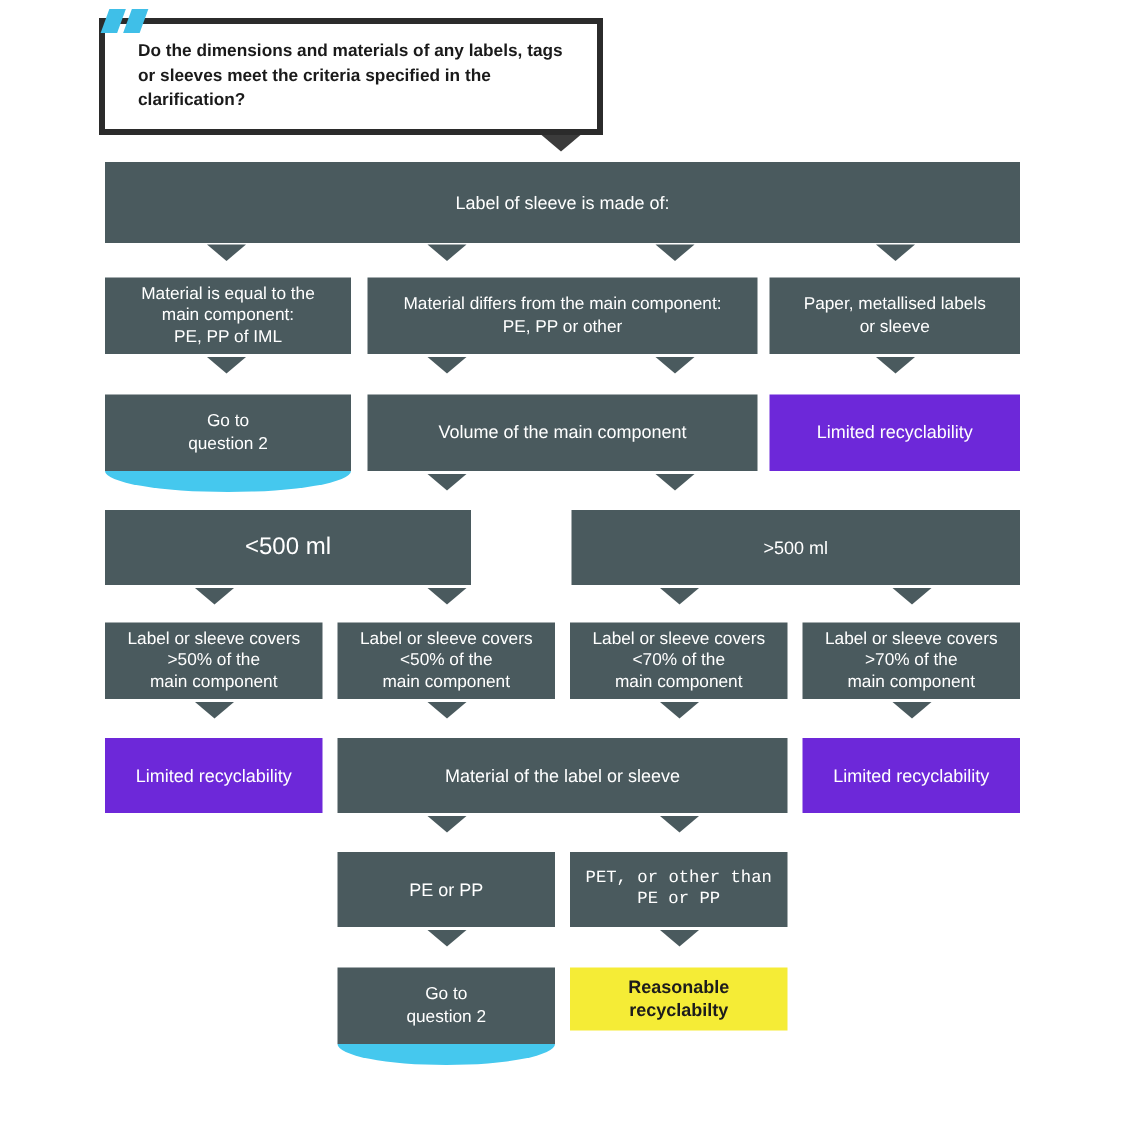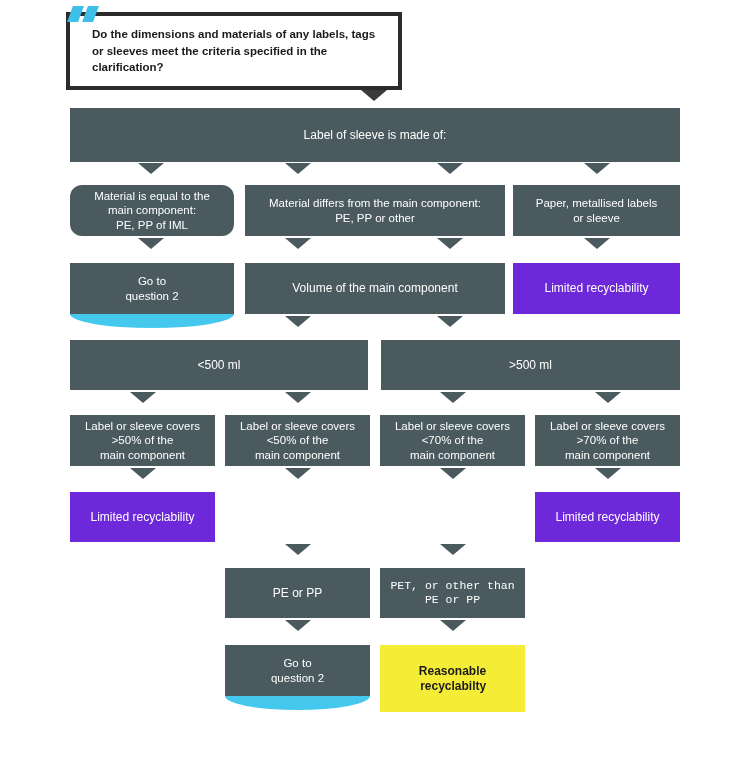--- a/index.html
+++ b/index.html
@@ -112,21 +112,21 @@
 
   <div class="arrow dark" style="left:361px; top:90px;"></div>
 
   <div class="node slate" style="left:70px; top:108px; width:610px; height:54px; font-size:12px;">Label of sleeve is made of:</div>
 
   <div class="arrow" style="left:138px; top:163px;"></div>
   <div class="arrow" style="left:285px; top:163px;"></div>
   <div class="arrow" style="left:437px; top:163px;"></div>
   <div class="arrow" style="left:584px; top:163px;"></div>
 
-  <div class="node slate" style="left:70px; top:185px; width:164px; height:51px;border-radius:12px;">Material is equal to the
+  <div class="node slate" style="left:70px; top:185px; width:164px; height:51px;">Material is equal to the
 main component:
 PE, PP of IML</div>
   <div class="node slate" style="left:513px; top:185px; width:167px; height:51px;">Paper, metallised labels
 or sleeve</div>
   <div class="node slate" style="left:245px; top:185px; width:260px; height:51px;">Material differs from the main component:
 PE, PP or other</div>
 
   <div class="arrow" style="left:138px; top:238px;"></div>
   <div class="arrow" style="left:285px; top:238px;"></div>
   <div class="arrow" style="left:437px; top:238px;"></div>
@@ -136,21 +136,21 @@
 question 2</div>
   <div class="lens" style="left:70px; top:314px; width:164px; height:14px;"></div>
 
   <div class="node slate" style="left:245px; top:263px; width:260px; height:51px; font-size:12px;">Volume of the main component</div>
 
   <div class="node orange" style="left:513px; top:263px; width:167px; height:51px;">Limited recyclability</div>
 
   <div class="arrow" style="left:285px; top:316px;"></div>
   <div class="arrow" style="left:437px; top:316px;"></div>
 
-  <div class="node slate" style="left:70px; top:340px; width:298px; height:50px; font-size:12px;">&lt;500 ml</div>
+  <div class="node slate" style="left:70px; top:340px; width:244px; height:50px; font-size:16px;">&lt;500 ml</div>
   <div class="node slate" style="left:381px; top:340px; width:299px; height:50px; font-size:12px;">&gt;500 ml</div>
 
   <div class="arrow" style="left:130px; top:392px;"></div>
   <div class="arrow" style="left:285px; top:392px;"></div>
   <div class="arrow" style="left:440px; top:392px;"></div>
   <div class="arrow" style="left:595px; top:392px;"></div>
 
   <div class="node slate" style="left:70px; top:415px; width:145px; height:51px;">Label or sleeve covers
 &gt;50% of the
 main component</div>
@@ -163,32 +163,33 @@
   <div class="node slate" style="left:535px; top:415px; width:145px; height:51px;">Label or sleeve covers
 &gt;70% of the
 main component</div>
 
   <div class="arrow" style="left:130px; top:468px;"></div>
   <div class="arrow" style="left:285px; top:468px;"></div>
   <div class="arrow" style="left:440px; top:468px;"></div>
   <div class="arrow" style="left:595px; top:468px;"></div>
 
   <div class="node orange" style="left:70px; top:492px; width:145px; height:50px;">Limited recyclability</div>
+  <div class="node slate" style="left:225px; top:492px; width:300px; height:50px; font-size:12px;">Material of the label or sleeve</div>
   <div class="node orange" style="left:535px; top:492px; width:145px; height:50px;">Limited recyclability</div>
 
   <div class="arrow" style="left:285px; top:544px;"></div>
   <div class="arrow" style="left:440px; top:544px;"></div>
 
   <div class="node slate" style="left:225px; top:568px; width:145px; height:50px; font-size:12px;">PE or PP</div>
   <div class="node slate" style="left:380px; top:568px; width:145px; height:50px;font-family:Liberation Mono, monospace;">PET, or other than
 PE or PP</div>
 
   <div class="arrow" style="left:285px; top:620px;"></div>
   <div class="arrow" style="left:440px; top:620px;"></div>
 
   <div class="node slate" style="left:225px; top:645px; width:145px; height:51px;">Go to
 question 2</div>
   <div class="lens" style="left:225px; top:696px; width:145px; height:14px;"></div>
 
-  <div class="node yellow" style="left:380px; top:645px; width:145px; height:67px;text-align:right;">Reasonable
+  <div class="node yellow" style="left:380px; top:645px; width:145px; height:42px;">Reasonable
 recyclabilty</div>
 
 </div>
 
 </body></html>

